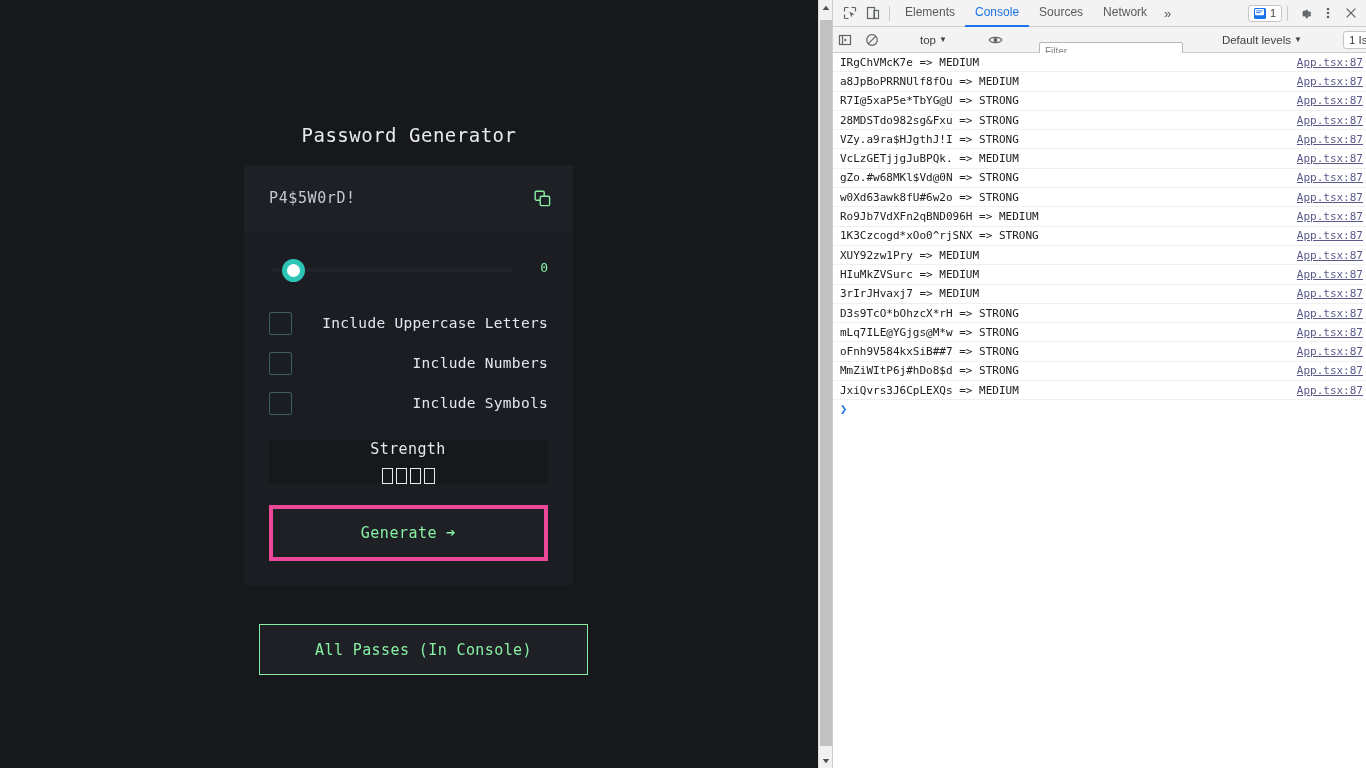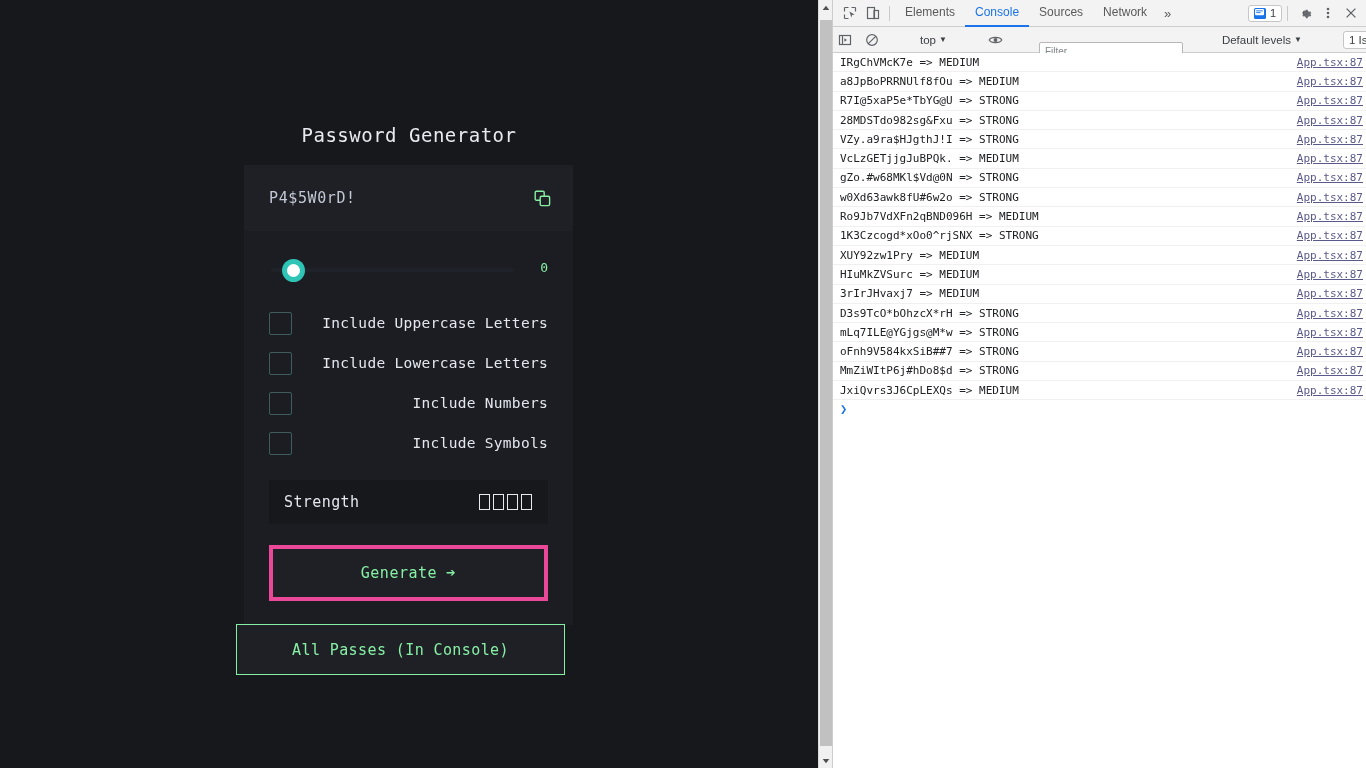--- a/index.html
+++ b/index.html
@@ -141,20 +141,21 @@
 
   
   .strength-row {
     margin-top: 17px;
     height: 44px;
     background: #17181c;
     display: flex;
     align-items: center;
     justify-content: space-between;
     padding: 0 16px 0 15px;
+    flex-direction: column;
   }
   .strength-label {
     color: #e4e7ee;
     font-family: "DejaVu Sans Mono", "Liberation Mono", monospace;
     font-size: 15px;
     letter-spacing: 0.4px;
   }
   .strength-meter {
     display: flex;
     gap: 3px;
@@ -178,21 +179,21 @@
     cursor: pointer;
     display: flex;
     align-items: center;
     justify-content: center;
     gap: 9px;
   }
   .arrow-glyph { font-size: 16px; line-height: 1; }
 
   .all-passes-btn {
     position: absolute;
-    left: 236px; top: 624px;
+    left: 259px; top: 624px;
     width: 329px; height: 51px;
     border: 1px solid #86efa4;
     background: #1e2026;
     color: #86efa4;
     font-family: "DejaVu Sans Mono", "Liberation Mono", monospace;
     font-size: 15px;
     letter-spacing: 0.4px;
     cursor: pointer;
     display: flex;
     align-items: center;
@@ -421,24 +422,20 @@
             <div class="slider-track"></div>
             <div class="slider-thumb"></div>
             <span class="slider-value">0</span>
           </div>
 
           <div class="check-row">
             <span class="checkbox"></span>
             <span class="check-label">Include Uppercase Letters</span>
           </div>
 
-          <div class="check-row">
-            <span class="checkbox"></span>
-            <span class="check-label">Include Lowercase Letters</span>
-          </div>
 
           <div class="check-row">
             <span class="checkbox"></span>
             <span class="check-label">Include Numbers</span>
           </div>
 
           <div class="check-row">
             <span class="checkbox"></span>
             <span class="check-label">Include Symbols</span>
           </div>

